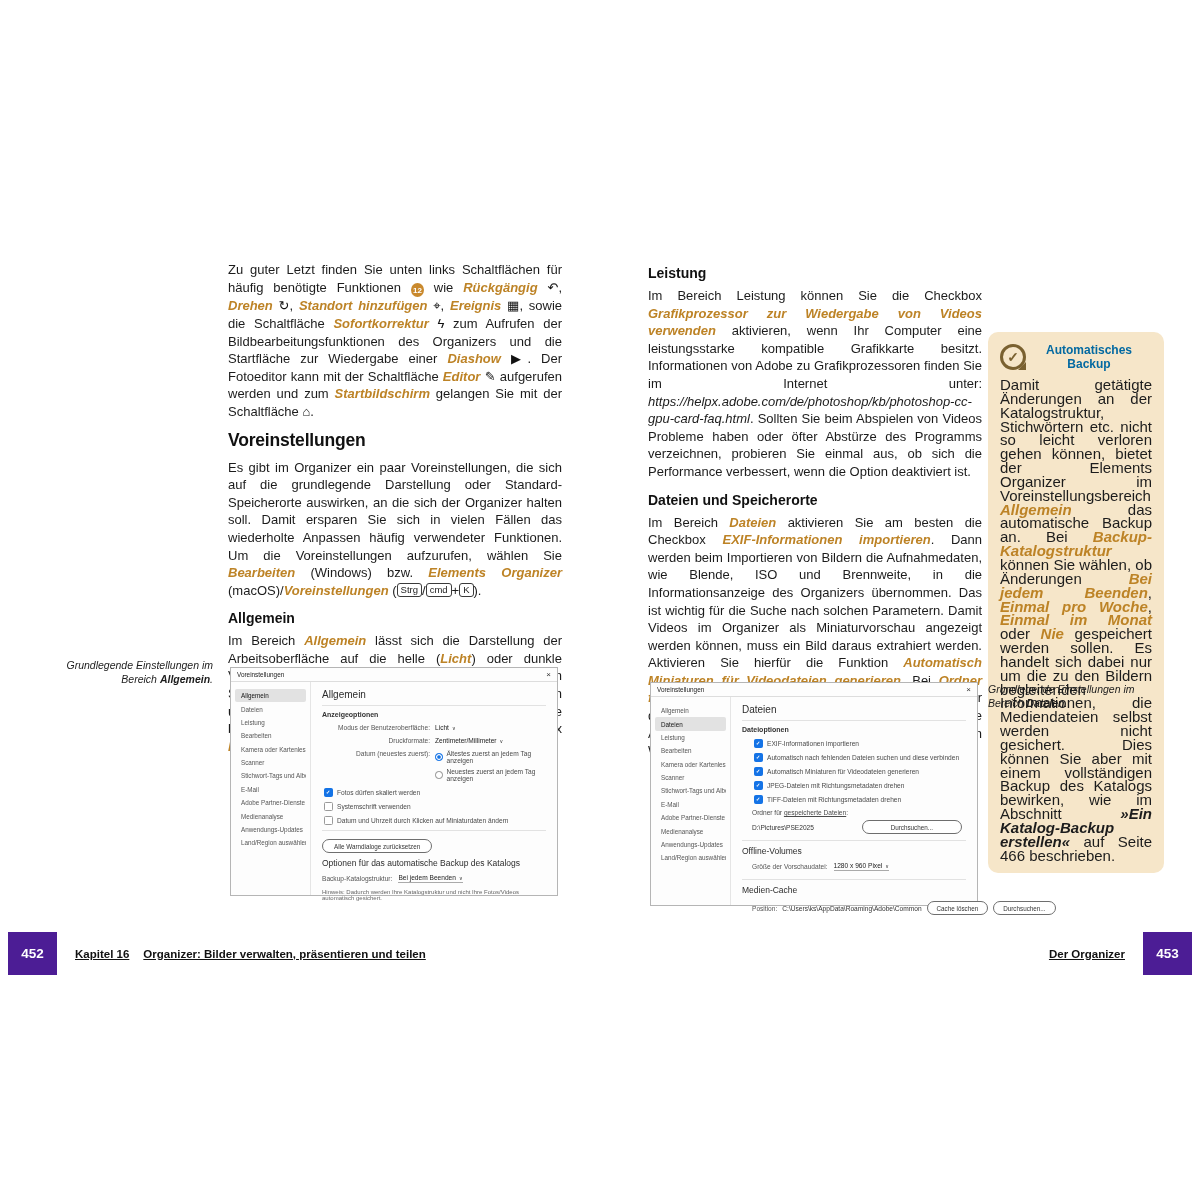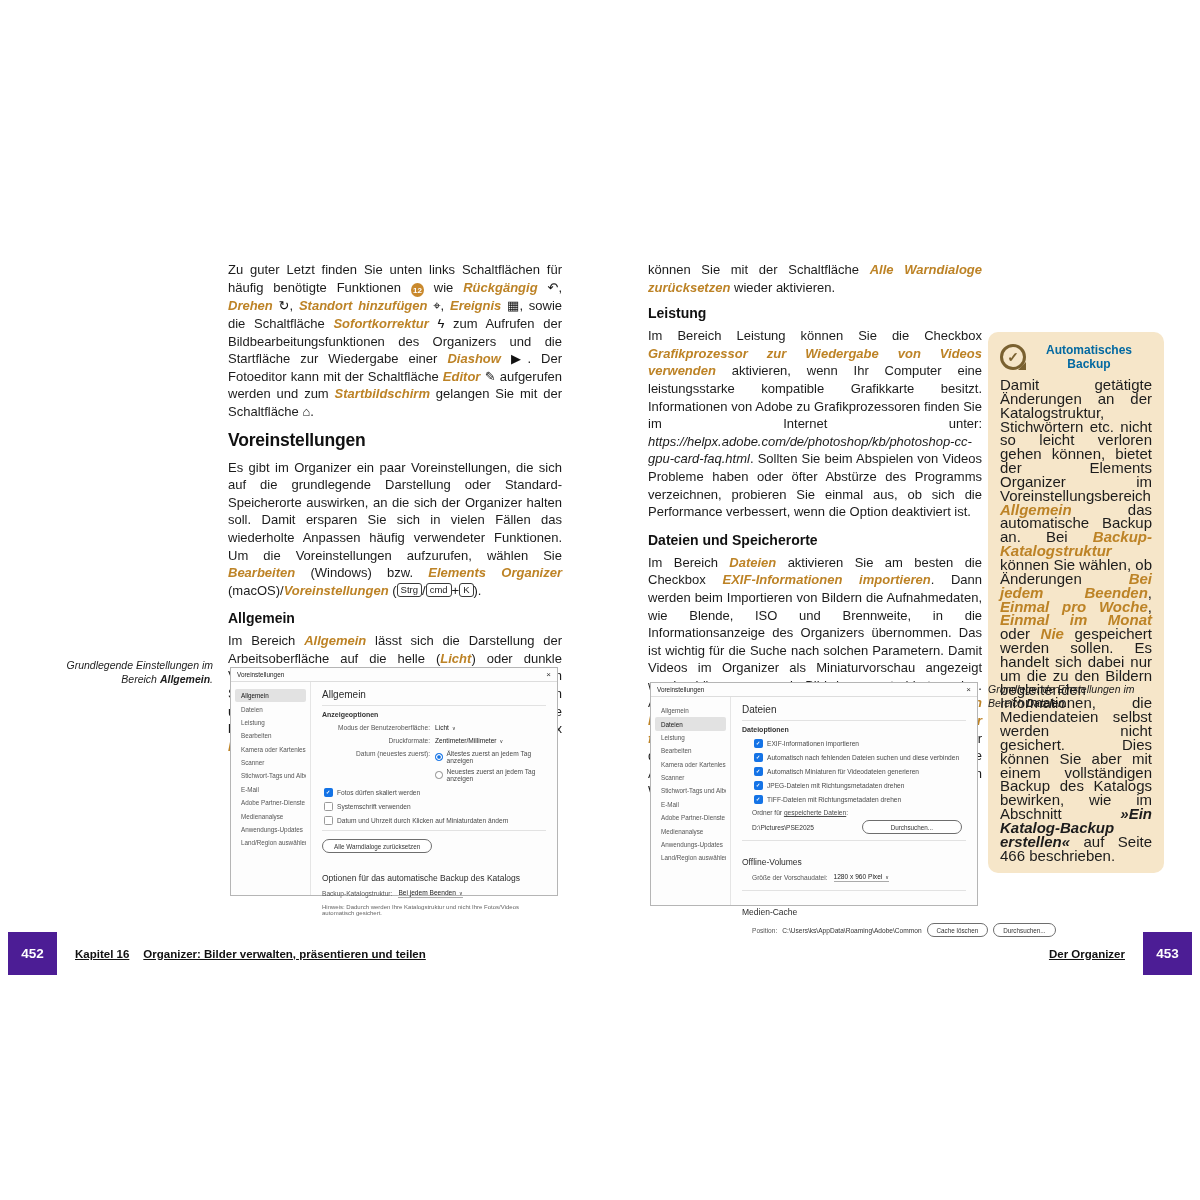--- a/index.html
+++ b/index.html
@@ -46,21 +46,21 @@
              padding:0 6px;border-bottom:1px solid #ddd;font-size:6.4px;color:#222;}
   .dlg-close{font-size:8px;color:#333;line-height:1;cursor:default;}
   .dlg-body{flex:1;display:flex;min-height:0;}
   .dlg-nav{width:80px;flex:0 0 80px;border-right:1px solid #e5e5e5;padding:7px 4px;box-sizing:border-box;}
   .nav-item{padding:3.2px 6px;font-size:6.3px;color:#555;white-space:nowrap;overflow:hidden;}
   .nav-item.sel{background:#e2e2e2;border-radius:2px;color:#111;}
   .dlg-main{flex:1;padding:6px 11px 0;box-sizing:border-box;min-width:0;}
   .dlg-h{font-size:10px;color:#2c2c2c;margin:1px 0 5px;}
   .dlg-rule{border:0;border-top:1px solid #e2e2e2;margin:4px 0 5px;}
   .dlg-sect{font-weight:bold;font-size:7px;margin:2px 0 6px;color:#333;}
-  .dlg-sect-big{font-size:8.5px;color:#2c2c2c;margin:16px 0 6px;}
+  .dlg-sect-big{font-size:8.5px;color:#2c2c2c;margin:1px 0 6px;}
   .sel-row{display:flex;align-items:center;margin:0 0 6px;}
   .sel-label{width:108px;flex:0 0 108px;text-align:right;margin-right:5px;color:#555;}
   .sel-value{color:#222;}
   .chev{margin-left:3px;font-size:5px;color:#333;}
   .udrop{border-bottom:1px solid #aaa;padding-bottom:1px;}
   .radio-row{align-items:flex-start;}
   .radios{display:flex;flex-direction:column;gap:4px;}
   .radio-line{display:flex;align-items:center;}
   .radio{width:5.5px;height:5.5px;border:1px solid #8a8a8a;border-radius:50%;margin-right:4px;
          background:#fff;flex:0 0 auto;}
@@ -168,21 +168,20 @@
       <div class="sel-row">
         <span style="color:#555;margin-right:6px;">Backup-Katalogstruktur:</span>
         <span class="udrop"><span class="sel-value">Bei jedem Beenden</span><span class="chev">∨</span></span>
       </div>
       <div class="dlg-hint">Hinweis: Dadurch werden Ihre Katalogstruktur und nicht Ihre Fotos/Videos automatisch gesichert.</div>
     </div>
   </div>
 </div>
 
 <div class="abs col" style="left:648px;top:261px;">
-  <p class="bodyp"><span class="seg-t">können Sie mit der Schaltfläche </span><span class="seg-term">Alle Warndialoge zurücksetzen</span><span class="seg-t"> wieder aktivieren.</span></p>
   <h2 class="sub" style="margin-top:4px;">Leistung</h2>
   <p class="bodyp"><span class="seg-t">Im Bereich Leistung können Sie die Checkbox </span><span class="seg-term">Grafikprozessor zur Wiedergabe von Videos verwenden</span><span class="seg-t"> aktivieren, wenn Ihr Computer eine leistungsstarke kompatible Grafikkarte besitzt. Informationen von Adobe zu Grafikprozessoren finden Sie im Internet unter: </span><span class="seg-url">https://helpx.adobe.com/de/photoshop/kb/photoshop-cc-gpu-card-faq.html</span><span class="seg-t">. Sollten Sie beim Abspielen von Videos Probleme haben oder öfter Abstürze des Programms verzeichnen, probieren Sie einmal aus, ob sich die Performance verbessert, wenn die Option deaktiviert ist.</span></p>
   <h2 class="sub">Dateien und Speicherorte</h2>
   <p class="bodyp"><span class="seg-t">Im Bereich </span><span class="seg-term">Dateien</span><span class="seg-t"> aktivieren Sie am besten die Checkbox </span><span class="seg-term">EXIF-Informationen importieren</span><span class="seg-t">. Dann werden beim Importieren von Bildern die Aufnahmedaten, wie Blende, ISO und Brennweite, in die Informationsanzeige des Organizers übernommen. Das ist wichtig für die Suche nach solchen Parametern. Damit Videos im Organizer als Miniaturvorschau angezeigt werden können, muss ein Bild daraus extrahiert werden. Aktivieren Sie hierfür die Funktion </span><span class="seg-term">Automatisch Miniaturen für Videodateien generieren</span><span class="seg-t">. Bei </span><span class="seg-term">Ordner für gespeicherte Dateien</span><span class="seg-t"> wird der Standard-Ordner definiert, in den der Organizer Dateien wie Audiokommentare, Vorschaudateien oder Fotos von Wechselmedien ablegt.</span></p>
 </div>
 
 <div class="abs infobox" style="left:988px;top:332px;width:176px;min-height:278px;">
   <div class="ib-head">
     <span class="ib-icon">✓</span>
     <span class="ib-title">Automatisches Backup</span>

